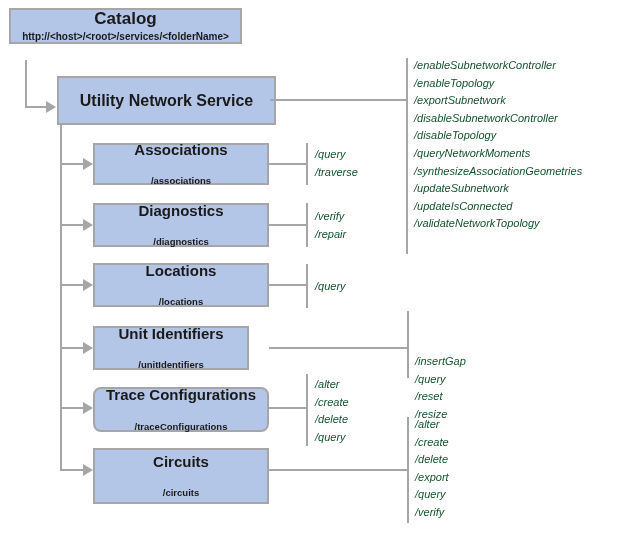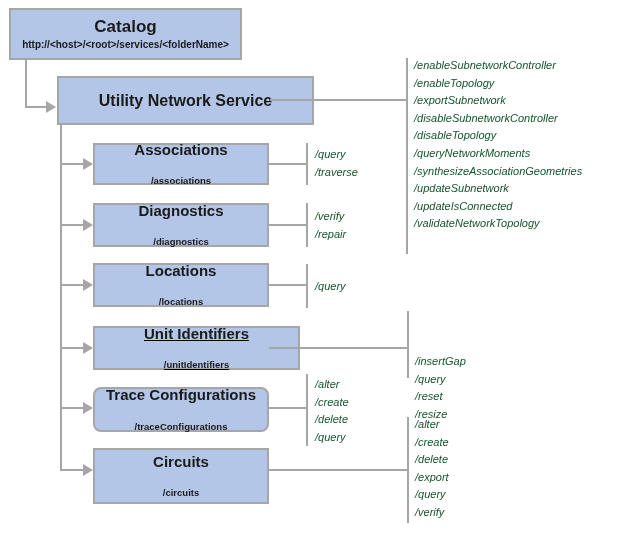--- a/index.html
+++ b/index.html
@@ -69,30 +69,30 @@
     line-height: 17.6px;
     white-space: nowrap;
     font-style: italic;
   }
 </style>
 </head>
 <body>
 
 <div class="diagram">
 
-  <div class="node catalog" style="left:9px; top:8px; width:233px; height:52px;">
+  <div class="node catalog" style="left:9px; top:8px; width:233px; height:36px;">
     <div class="node-title">Catalog</div>
     <div class="node-subtitle">http://&lt;host&gt;/&lt;root&gt;/services/&lt;folderName&gt;</div>
   </div>
 
   <div class="vline" style="left:25px; top:60px; height:48px;"></div>
   <div class="hline" style="left:25px; top:106px; width:22px;"></div>
   <div class="arrow-right" style="left:46px; top:101px;"></div>
 
-  <div class="node service" style="left:57px; top:76px; width:257px; height:49px;">
+  <div class="node service" style="left:57px; top:76px; width:219px; height:49px;">
     <div class="node-title">Utility Network Service</div>
   </div>
 
   <div class="hline" style="left:270px; top:99px; width:136px;"></div>
   <div class="vline" style="left:406px; top:58px; height:196px;"></div>
   <div class="ops" style="left:414px; top:57px;">
     <div>/enableSubnetworkController</div>
     <div>/enableTopology</div>
     <div>/exportSubnetwork</div>
     <div>/disableSubnetworkController</div>
@@ -139,21 +139,21 @@
     <div class="node-subtitle">/locations</div>
   </div>
   <div class="hline" style="left:269px; top:284px; width:38px;"></div>
   <div class="vline" style="left:306px; top:264px; height:44px;"></div>
   <div class="ops" style="left:315px; top:278px;">
     <div>/query</div>
   </div>
 
   <div class="hline" style="left:60px; top:347px; width:25px;"></div>
   <div class="arrow-right" style="left:83px; top:342px;"></div>
-  <div class="node resource" style="left:93px; top:326px; width:207px; height:44px;text-decoration:underline;">
+  <div class="node resource" style="left:93px; top:326px; width:156px; height:44px;">
     <div class="node-title">Unit Identifiers</div>
     <div class="node-subtitle">/unitIdentifiers</div>
   </div>
   <div class="hline" style="left:269px; top:347px; width:138px;"></div>
   <div class="vline" style="left:407px; top:311px; height:67px;"></div>
   <div class="ops" style="left:415px; top:313px;margin-top:40px;">
     <div>/insertGap</div>
     <div>/query</div>
     <div>/reset</div>
     <div>/resize</div>

